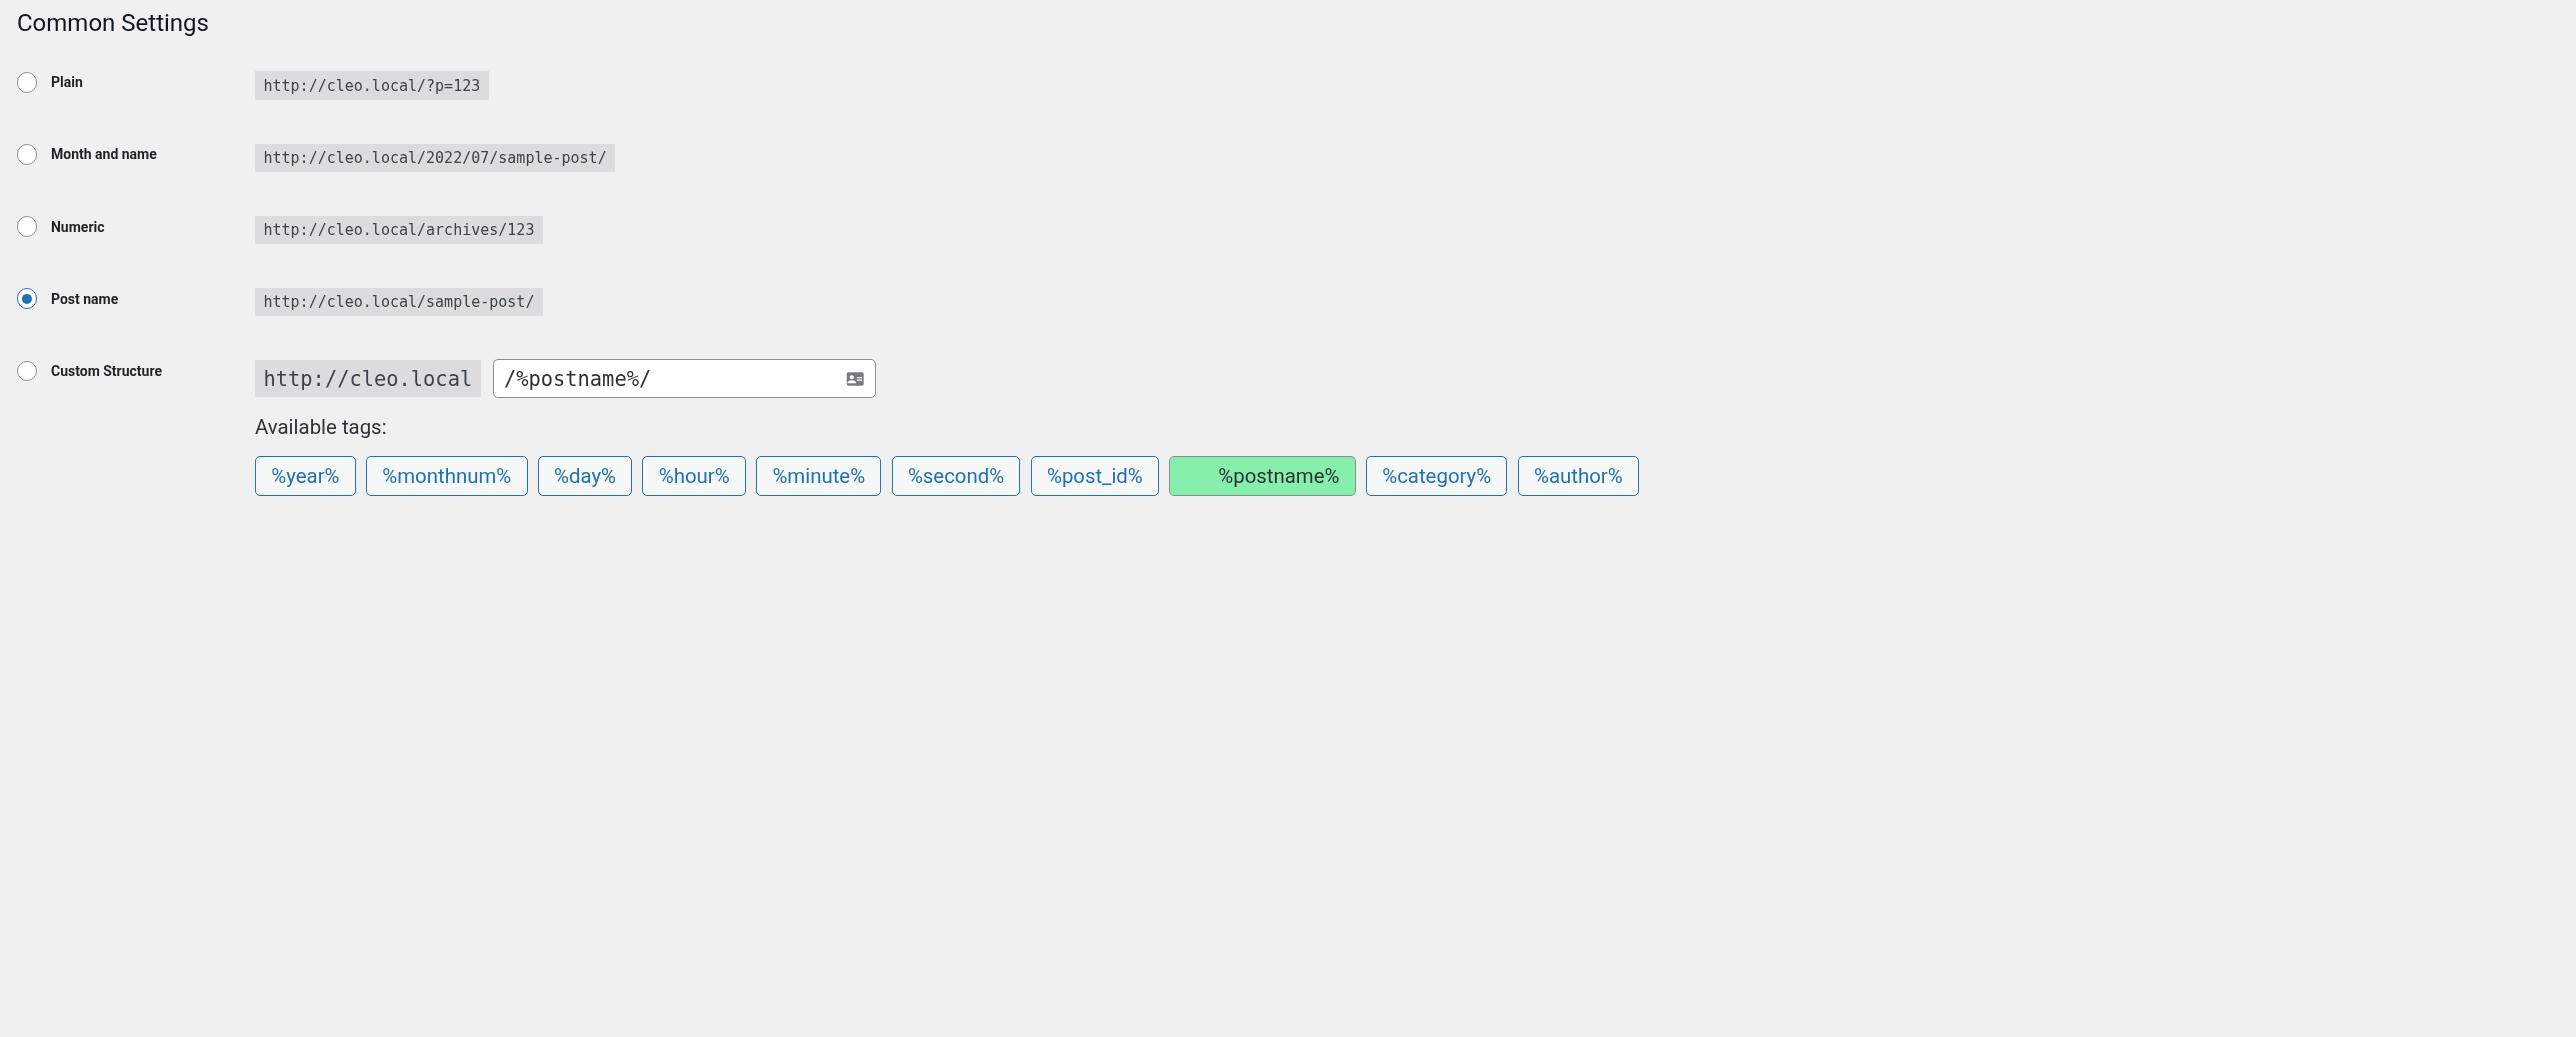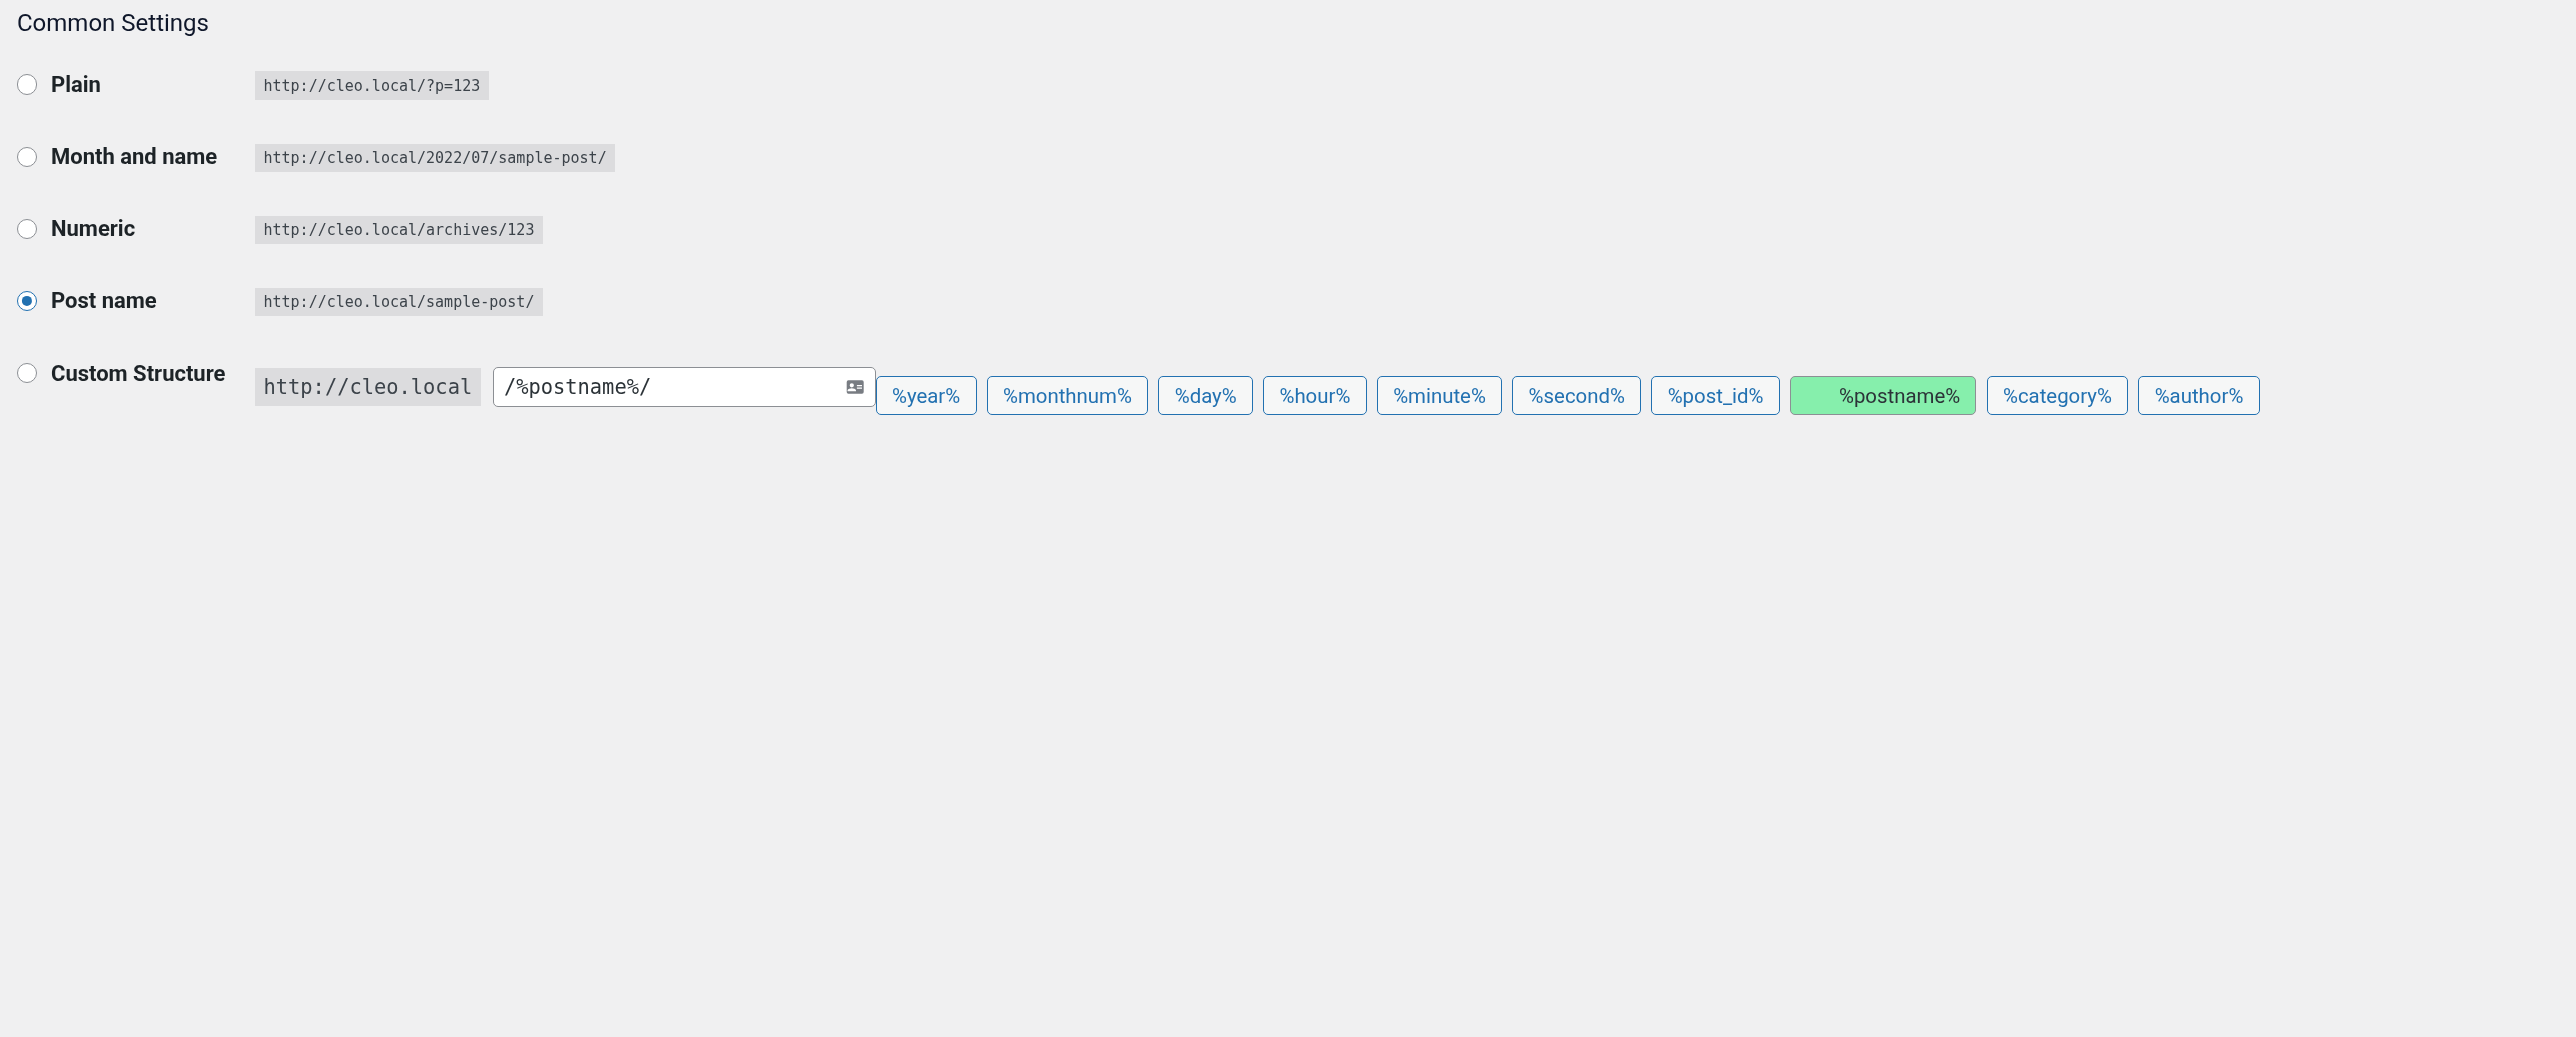--- a/index.html
+++ b/index.html
@@ -56,37 +56,37 @@
       top: 50%;
       left: 50%;
       transform: translate(-50%, -50%);
       width: 10.2px;
       height: 10.2px;
       border-radius: 50%;
       background: #2271b1;
     }
     .label-text {
       font-weight: 700;
-      font-size: 22px;
+      font-size: 14px;
       color: #1d2327;
     }
     .value-cell {
       flex: 1;
     }
     .code-sample {
       display: inline-block;
       background: #dcdcde;
       padding: 5.1px 8.5px;
       font-family: "SFMono-Regular", Menlo, Monaco, Consolas, monospace;
       font-size: 15px;
       color: #3c434a;
     }
     .custom-row .value-cell {
       display: flex;
-      flex-direction: row;
+      flex-direction: column;
     }
     .custom-input-wrap {
       display: flex;
       align-items: center;
     }
     .prefix-code {
       display: inline-block;
       background: #dcdcde;
       padding: 6.8px 8.5px;
       font-family: "SFMono-Regular", Menlo, Monaco, Consolas, monospace;
@@ -213,20 +213,21 @@
         <span class="prefix-code">http://cleo.local</span>
         <span class="input-wrapper">
           <input type="text" class="structure-input" value="/%postname%/" style="">
           <span class="input-icon">
             <svg viewBox="0 0 24 24">
                 <path d="M20 4H4a2 2 0 00-2 2v12a2 2 0 002 2h16a2 2 0 002-2V6a2 2 0 00-2-2zM8 7.5A2.5 2.5 0 115.5 10 2.5 2.5 0 018 7.5zM13 17H3v-1c0-1.66 3.34-2.5 5-2.5s5 .84 5 2.5v1zm7-3h-6v-1.5h6V14zm0-3h-6V9.5h6V11z"></path>
               </svg>
           </span>
         </span>
       </div>
+      <div class="available-tags-label">Available tags:</div>
       <div class="tags-wrap">
         <button class="tag-btn">%year%</button>
         <button class="tag-btn">%monthnum%</button>
         <button class="tag-btn">%day%</button>
         <button class="tag-btn">%hour%</button>
         <button class="tag-btn">%minute%</button>
         <button class="tag-btn">%second%</button>
         <button class="tag-btn">%post_id%</button>
         <button class="tag-btn active">%postname%</button>
         <button class="tag-btn">%category%</button>

